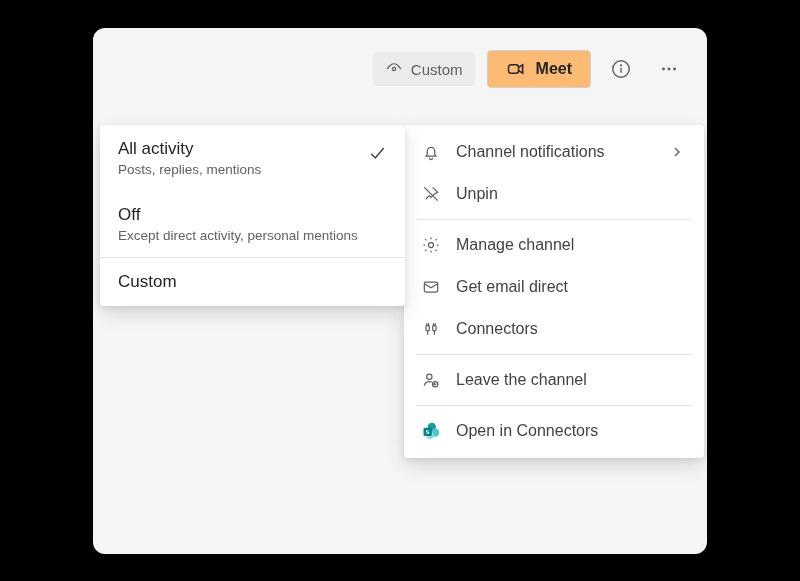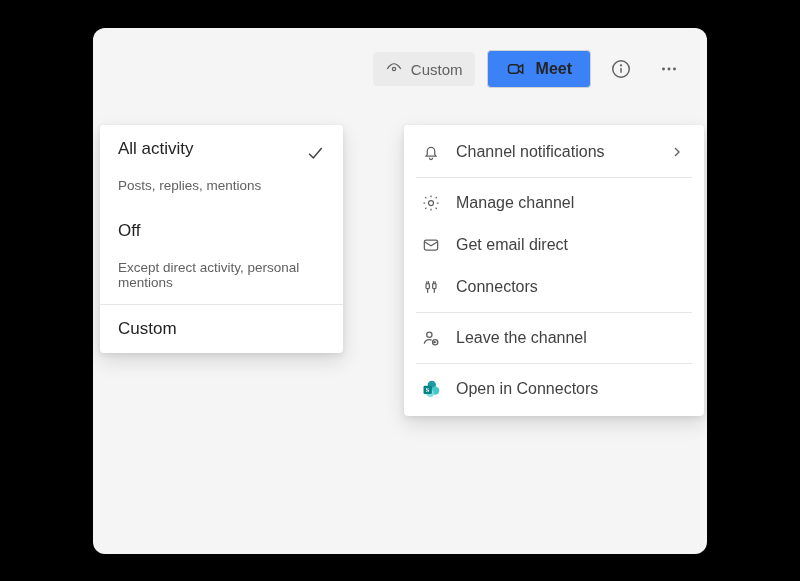--- a/index.html
+++ b/index.html
@@ -34,21 +34,21 @@
       background: #ebebeb;
       padding: 8px 12px;
       border-radius: 4px;
       color: #616161;
       font-size: 15px;
     }
     .meet-button {
       display: flex;
       align-items: center;
       gap: 10px;
-      background: #3b82f6;
+      background: #fdba74;
       border: 1px solid #d1d1d1;
       padding: 8px 18px;
       border-radius: 4px;
       color: #242424;
       font-size: 16px;
       font-weight: 600;
       cursor: pointer;
     }
     .icon-btn {
       width: 36px;
@@ -93,38 +93,38 @@
       height: 1px;
       background: #e6e6e6;
       margin: 4px 12px;
     }
 
     
     .left-menu {
       position: absolute;
       left: 7px;
       top: 97px;
-      width: 243px;
+      width: 305px;
       background: #fff;
       border-radius: 4px;
       box-shadow: 0 8px 20px rgba(0,0,0,0.12), 0 2px 6px rgba(0,0,0,0.08);
     }
     .left-item {
       padding: 14px 18px;
       cursor: pointer;
       position: relative;
     }
     .left-item .title {
       font-size: 17px;
       color: #242424;
     }
     .left-item .subtitle {
       font-size: 13.5px;
       color: #616161;
-      margin-top: 19px;
+      margin-top: 3px;
     }
     .left-item .check {
       position: absolute;
       right: 18px;
       top: 18px;
       color: #424242;
     }
     .left-sep {
       height: 1px;
       background: #e6e6e6;
@@ -187,20 +187,29 @@
         </svg>
       </span>
       <span class="label">Channel notifications</span>
       <span class="icon-slot">
         <svg width="16" height="16" viewBox="0 0 24 24" fill="none" stroke="#616161" stroke-width="2">
           <polyline points="9 6 15 12 9 18"></polyline>
         </svg>
       </span>
     </div>
 
+    <div class="menu-item">
+      <span class="icon-slot">
+        <svg width="20" height="20" viewBox="0 0 24 24" fill="none" stroke="#616161" stroke-width="1.5">
+          <path d="M14 4l6 6-4 2-4 4-2-2-4 4"></path>
+          <line x1="4" y1="4" x2="20" y2="20"></line>
+        </svg>
+      </span>
+      <span class="label">Unpin</span>
+    </div>
 
     <div class="menu-sep"></div>
 
     <div class="menu-item">
       <span class="icon-slot">
         <svg width="20" height="20" viewBox="0 0 24 24" fill="none" stroke="#616161" stroke-width="1.5">
           <circle cx="12" cy="12" r="3"></circle>
           <path d="M12 3v2M12 19v2M5 5l1.5 1.5M17.5 17.5L19 19M3 12h2M19 12h2M5 19l1.5-1.5M17.5 6.5L19 5"></path>
         </svg>
       </span>

